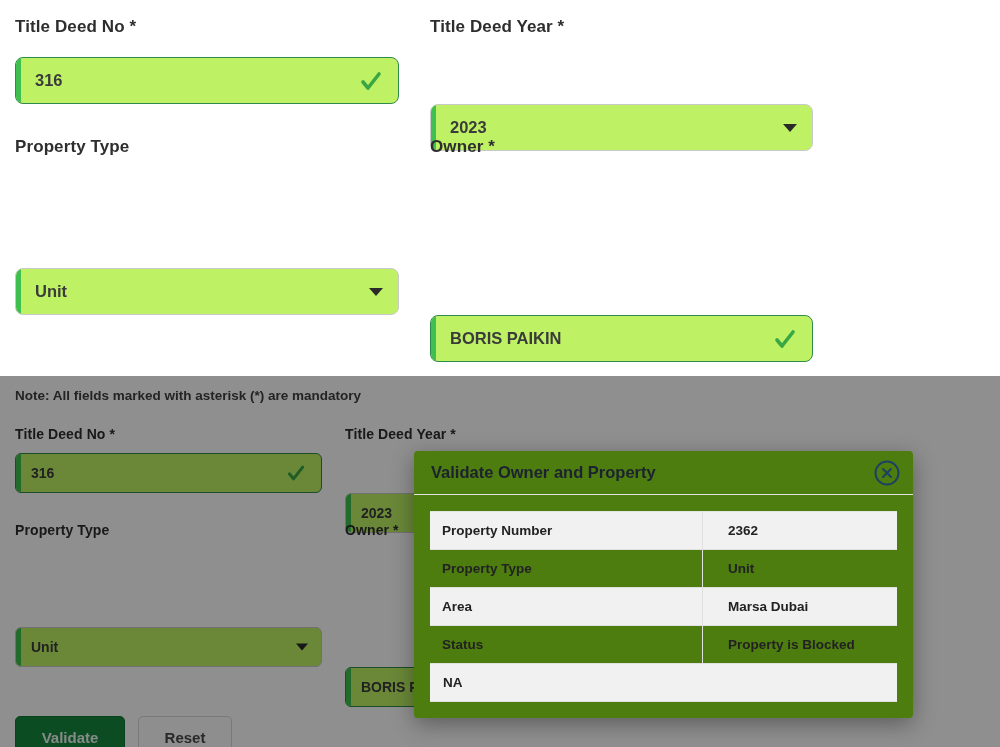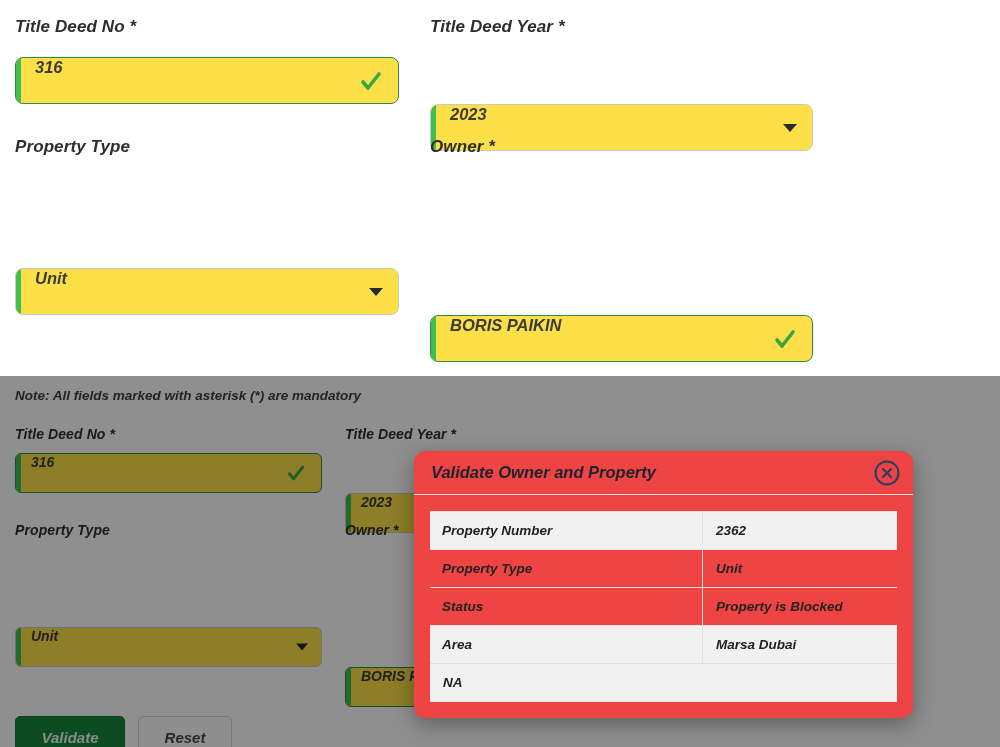--- a/index.html
+++ b/index.html
@@ -1,27 +1,27 @@
 <!DOCTYPE html>
 <html><head>
 <meta charset="utf-8">
 <style>
   * { margin: 0; padding: 0; box-sizing: border-box; }
   html,body { background:#fff; }
   body { font-family: "Liberation Sans", "DejaVu Sans", sans-serif; }
   #screen {
     position: relative; width: 1000px; height: 747px;
-    background: #fff; overflow: hidden; font-style: italic;
+    background: #fff; overflow: hidden;
   }
   .abs { position: absolute; }
 
   
   .field-label { font-size: 17px; font-weight: 700; color: #2e2e2e; letter-spacing: .1px; }
   .field {
-    background: #fde047; border-radius: 8px; display: flex; align-items: flex-start;
+    background: #bef264; border-radius: 8px; display: flex; align-items: center;
     border: 1.5px solid #c9c9c9; overflow: hidden; position: relative;
   }
   .field.valid { border: 1.5px solid #2f8a4c; }
   .field .bar { position: absolute; left: 0; top: 0; bottom: 0; width: 5px; background: #3fbf4f; }
   .field .val { font-size: 16.5px; font-weight: 700; color: #3b3b3b; padding-left: 19px; }
   .field .right-ic { position: absolute; right: 15px; top: 50%; transform: translateY(-50%); display:flex; }
   .caret { width: 0; height: 0; border-left: 7px solid transparent; border-right: 7px solid transparent; border-top: 8px solid #2a2a2a; }
 
   
   .captcha {
@@ -43,31 +43,31 @@
   #bottom { position: absolute; left: 0; top: 376px; width: 1000px; height: 420px; background: #fff; overflow: hidden; }
   #bottom .field-label { font-size: 14px; }
   #bottom .field .val { font-size: 14px; padding-left: 15px; }
   #bottom .field { border-radius: 6px; }
   #dim-overlay { position: absolute; left:0; top:0; right:0; bottom:0; background: rgba(0,0,0,0.44); z-index: 5; }
   .note-text { font-size: 13.5px; font-weight: 700; color: #3f3f3f; }
 
   
   #modal {
     position: absolute; left: 414px; top: 75px; width: 499px; height: 267px;
-    background: #ef4444; border-radius: 12px; z-index: 10;
+    background: #4d7c0f; border-radius: 4px; z-index: 10;
     box-shadow: 0 6px 22px rgba(0,0,0,.35);
   }
   #modal .m-header {
     height: 44px; border-bottom: 1px solid #e3e3e3; display: flex; align-items: center;
     padding-left: 17px; position: relative;
   }
   #modal .m-title { font-size: 16.5px; font-weight: 700; color: #1c2230; }
   #modal .m-close { position: absolute; right: 12px; top: 8px; width: 28px; height: 28px; cursor: pointer; display:flex; }
   .m-table { position: absolute; left: 16px; top: 60px; width: 467px; border-top: 1px solid #e4e4e4; }
-  .m-row { display: flex; height: 38px; border-bottom: 1px solid #e0e0e0; align-items: center; }
+  .m-row { display: flex; height: 38px; border-bottom: 1px solid #e0e0e0; align-items: center; gap: 12px; }
   .m-row.stripe { background: #f1f1f1; }
   .m-cell-label { width: 273px; padding-left: 12px; font-size: 13.5px; font-weight: 700; color: #222;
                   border-right: 1px solid #e0e0e0; align-self: stretch; display:flex; align-items:center; }
   .m-cell-value { flex: 1; padding-left: 13px; font-size: 13.5px; font-weight: 700; color: #222; }
 
   svg { display: block; }
 </style>
 </head>
 <body>
 
@@ -187,28 +187,28 @@
 
       <div class="m-table">
         <div class="m-row stripe">
           <div class="m-cell-label">Property Number</div>
           <div class="m-cell-value">2362</div>
         </div>
         <div class="m-row">
           <div class="m-cell-label">Property Type</div>
           <div class="m-cell-value">Unit</div>
         </div>
+        <div class="m-row stripe">
+          <div class="m-cell-label">Area</div>
+          <div class="m-cell-value">Marsa Dubai</div>
+        </div>
         <div class="m-row">
           <div class="m-cell-label">Status</div>
           <div class="m-cell-value">Property is Blocked</div>
         </div>
         <div class="m-row stripe">
-          <div class="m-cell-label">Area</div>
-          <div class="m-cell-value">Marsa Dubai</div>
-        </div>
-        <div class="m-row stripe">
           <div class="m-cell-value">NA</div>
         </div>
       </div>
     </div>
 
   </div>
 </div>
 
 </body></html>

